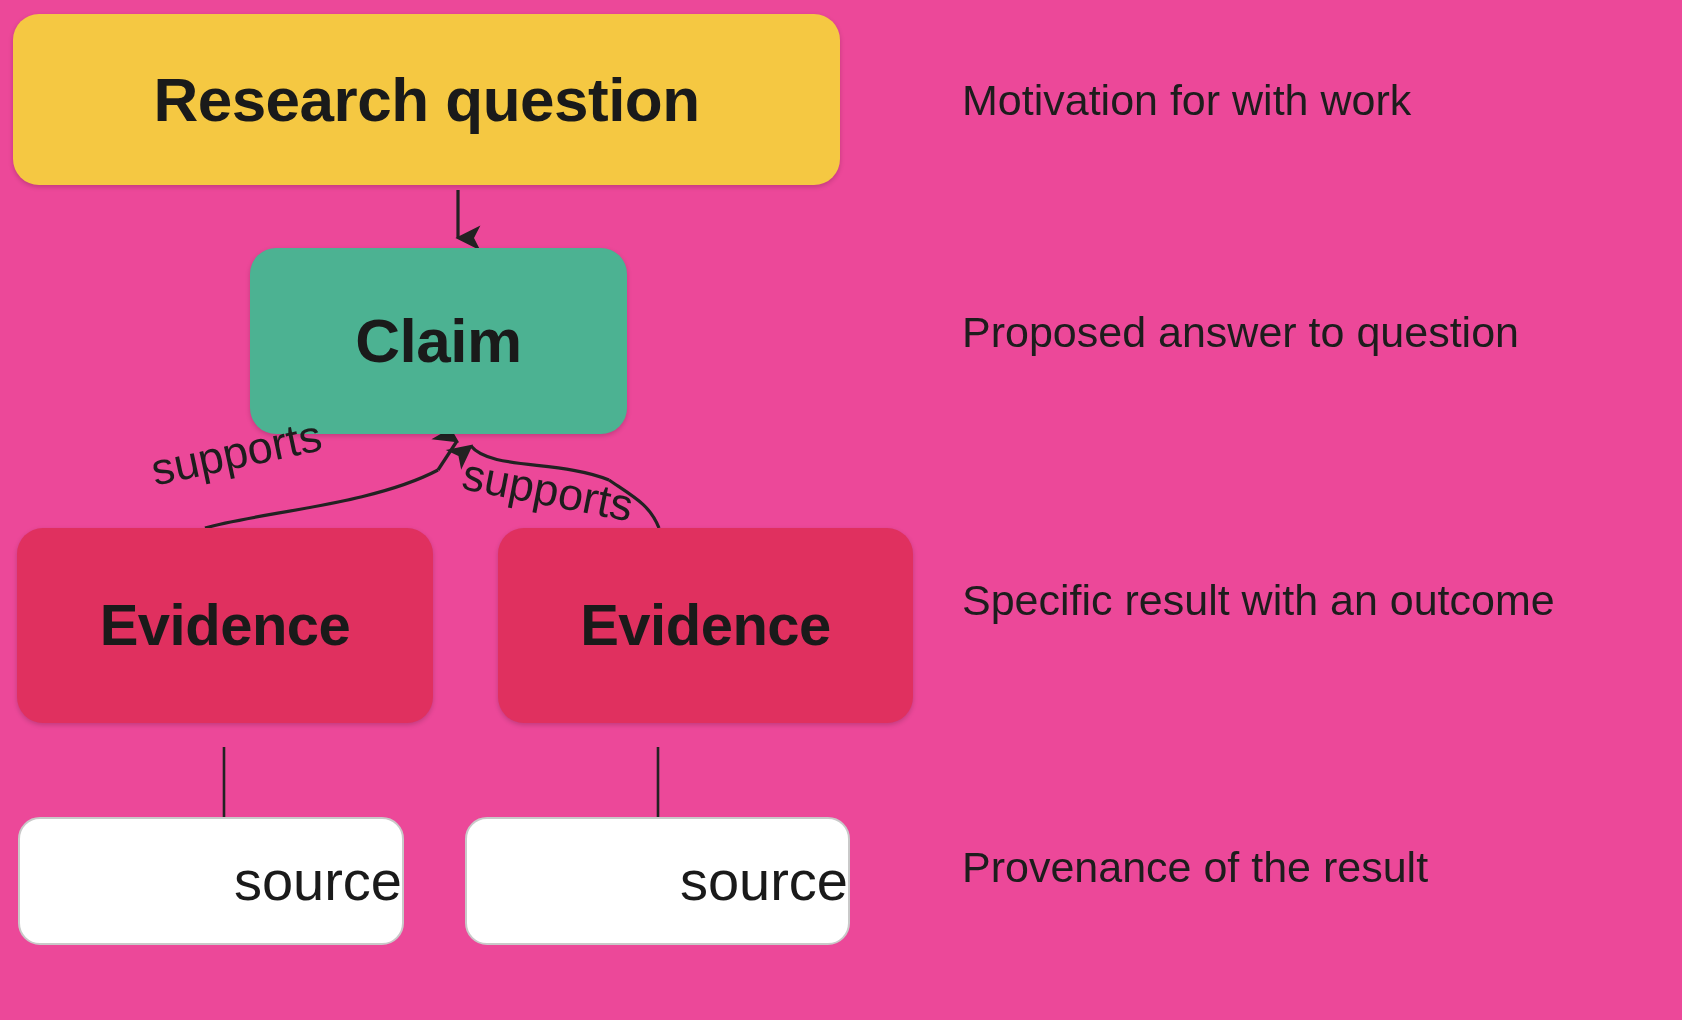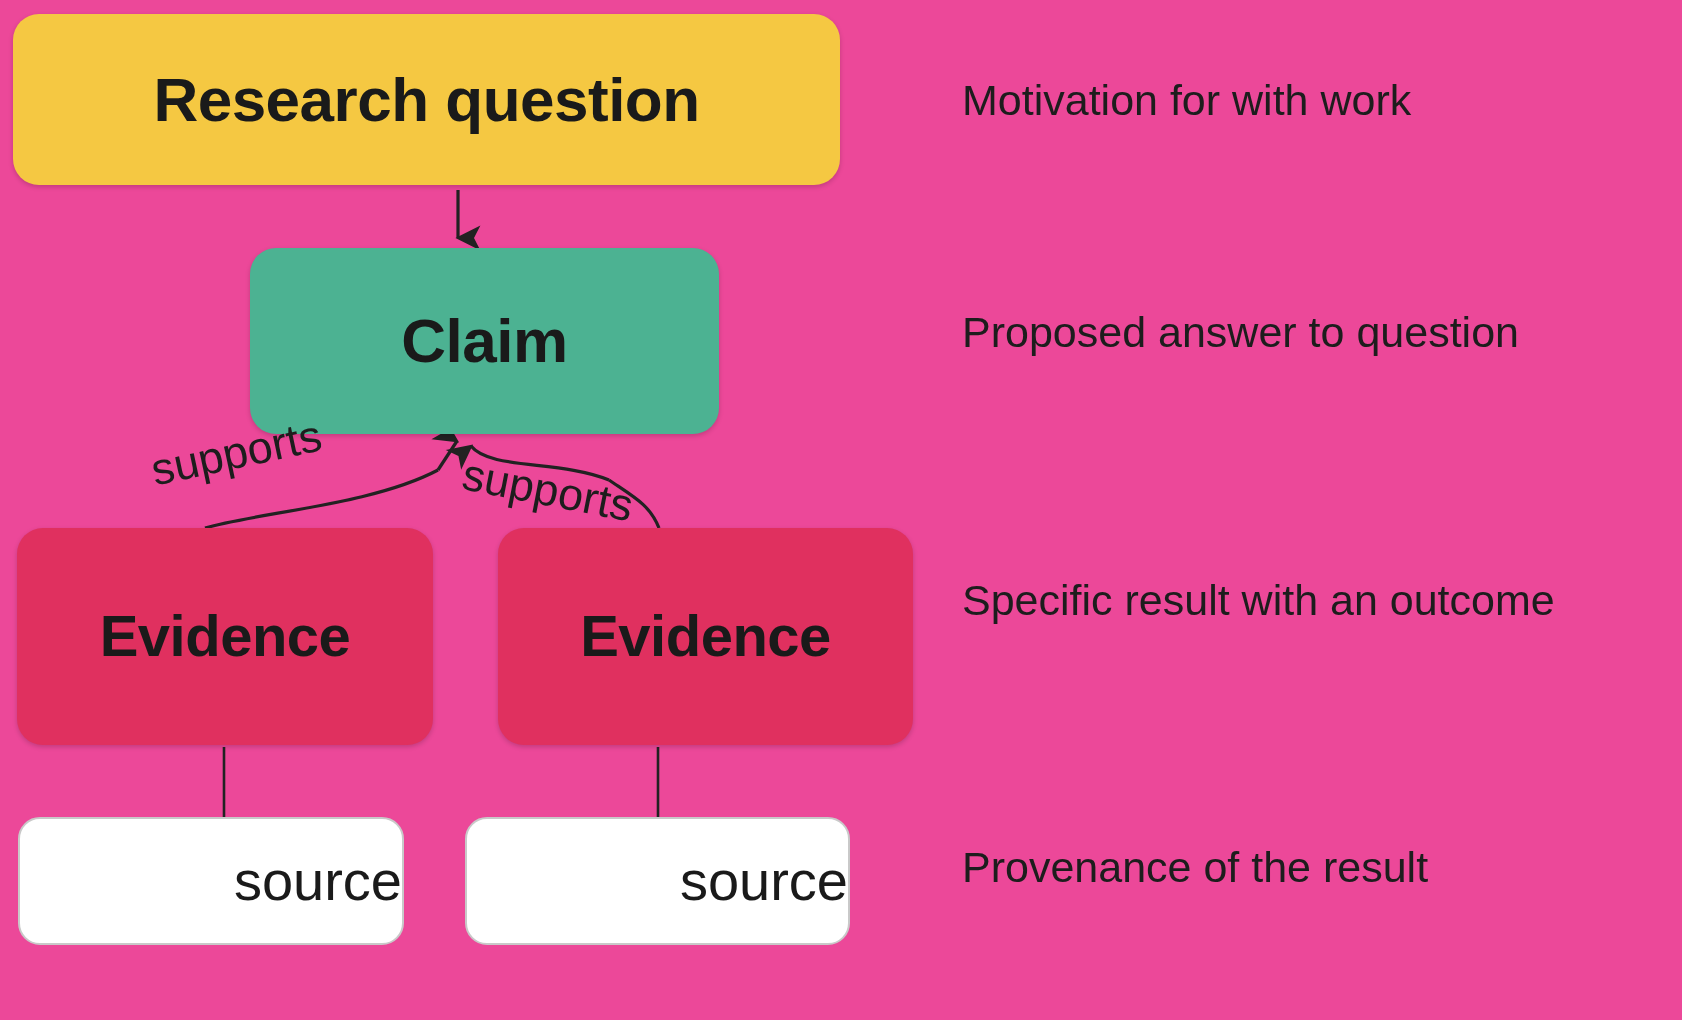--- a/index.html
+++ b/index.html
@@ -47,30 +47,30 @@
     left: 13px;  top: 14px;
     width: 827px; height: 171px;
     background: #F5C842;
     font-size: 62px;
     font-weight: bold;
     letter-spacing: -0.5px;
   }
 
   .node-claim {
     left: 250px; top: 248px;
-    width: 469px; height: 186px;
+    width: 377px; height: 186px;
     background: #4CB292;
     font-size: 62px;
     font-weight: bold;
     letter-spacing: -0.5px;
   }
 
   .node-evidence {
     top: 528px;
-    height: 217px;
+    height: 195px;
     background: #E0305F;
     font-size: 58px;
     font-weight: bold;
     letter-spacing: -0.5px;
   }
   .node-evidence-1 { left: 17px;  width: 416px; }
   .node-evidence-2 { left: 498px; width: 415px; }
 
   .node-source {
     top: 817px;

